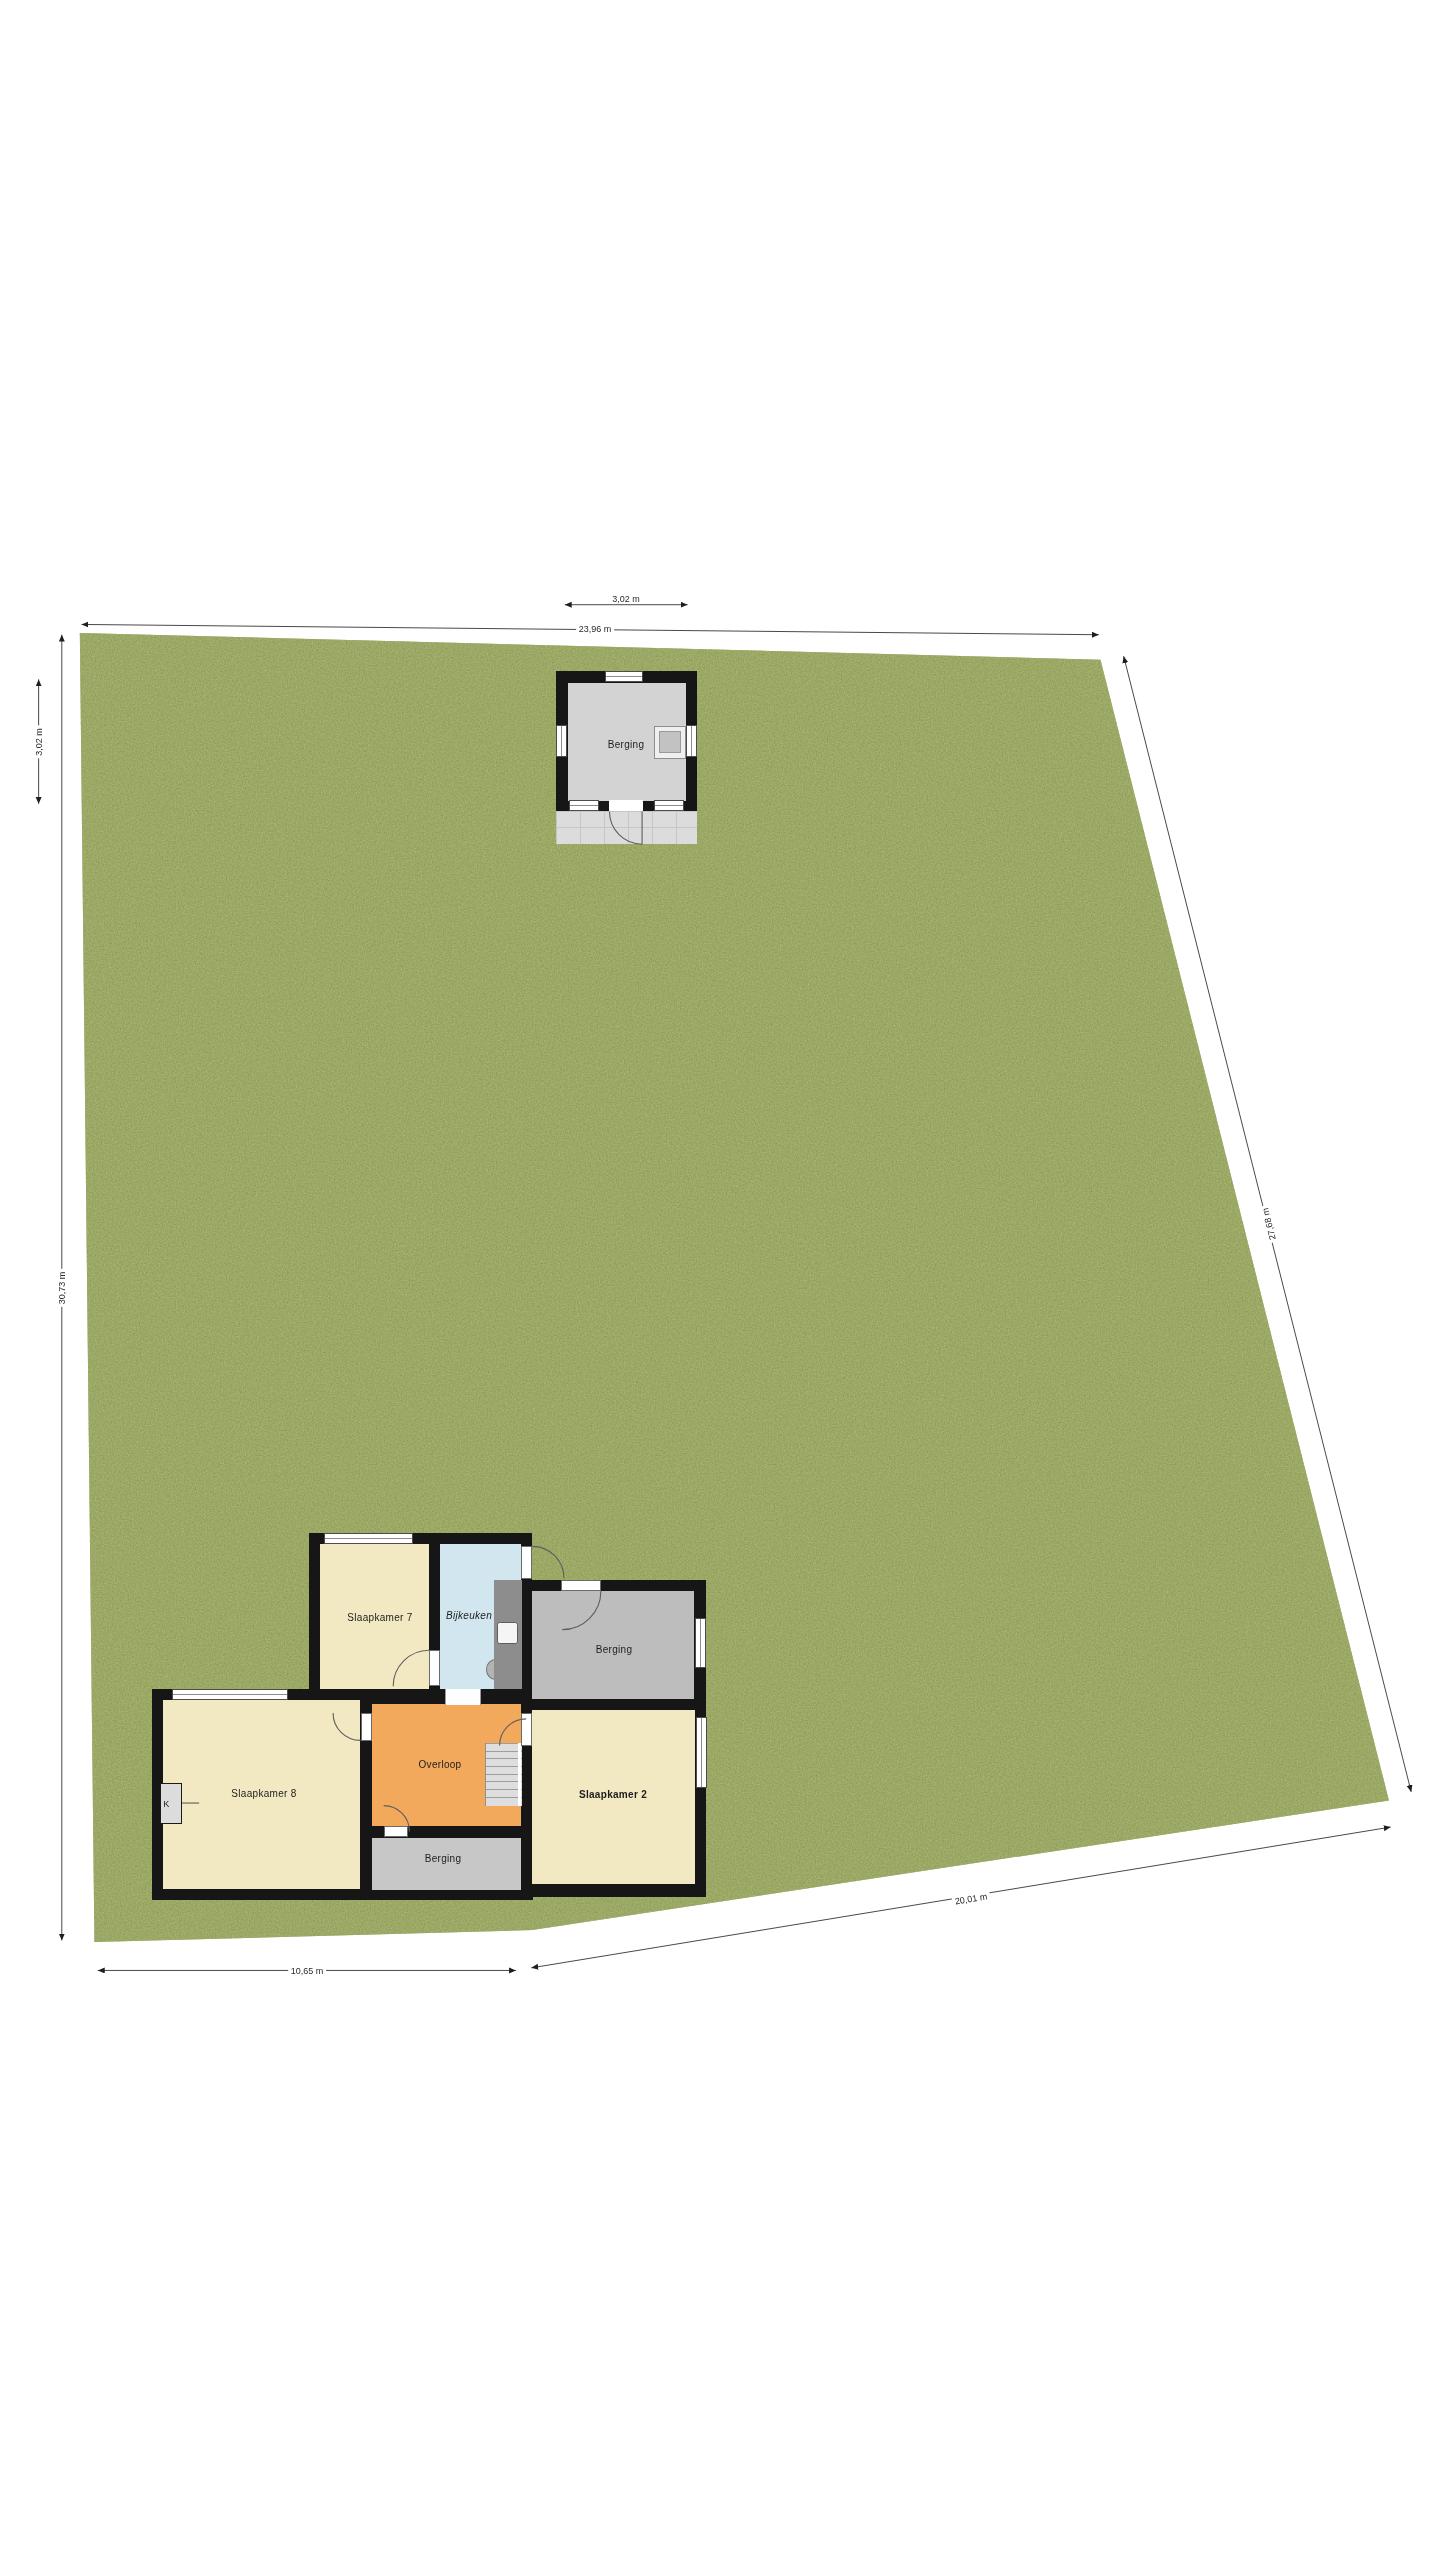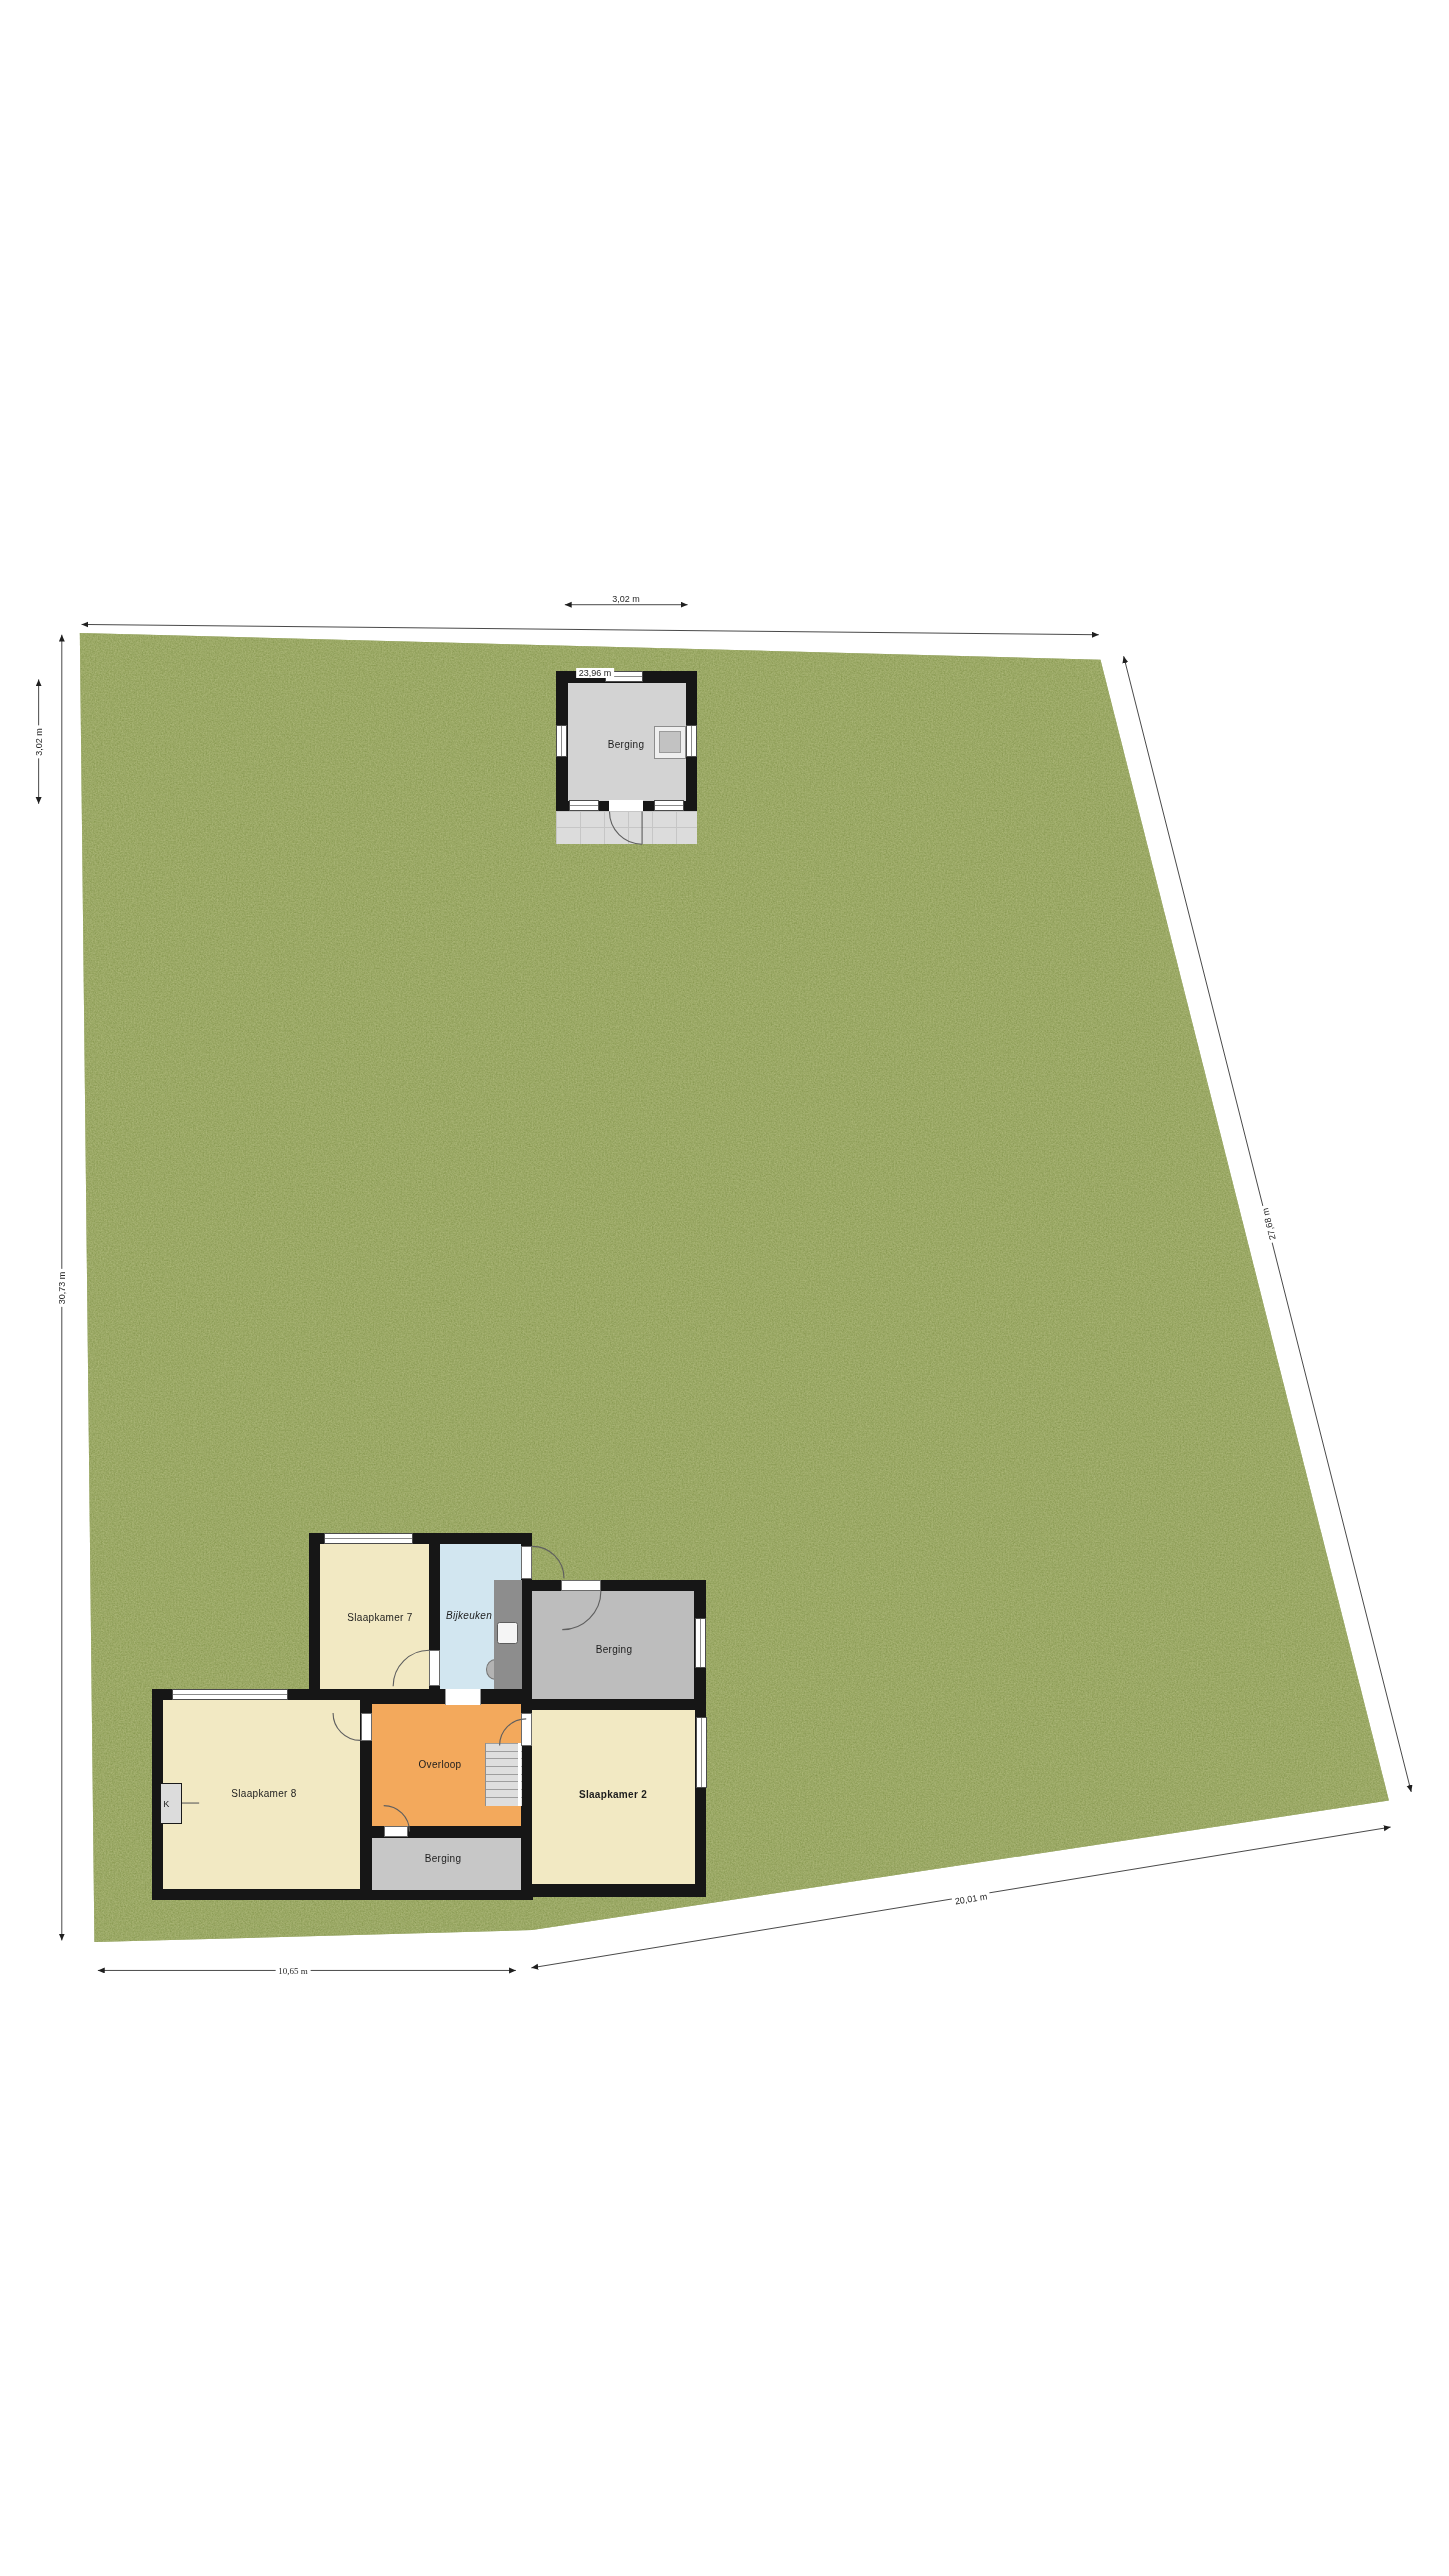--- a/index.html
+++ b/index.html
@@ -143,21 +143,21 @@
   <div class="room-label" style="left:626px;top:744px;">Berging</div>
   <div class="room-label" style="left:380px;top:1617px;">Slaapkamer 7</div>
   <div class="room-label" style="left:469px;top:1615px;font-style:italic;">Bijkeuken</div>
   <div class="room-label" style="left:614px;top:1649px;">Berging</div>
   <div class="room-label" style="left:264px;top:1793px;">Slaapkamer 8</div>
   <div class="room-label" style="left:440px;top:1764px;">Overloop</div>
   <div class="room-label" style="left:613px;top:1794px;font-weight:bold;">Slaapkamer 2</div>
   <div class="room-label" style="left:443px;top:1858px;">Berging</div>
 
   <div class="dim-label" style="left:626px;top:599px;">3,02 m</div>
-  <div class="dim-label" style="left:595px;top:629px;margin-top:44px;">23,96 m</div>
+  <div class="dim-label" style="left:595px;top:629px;">23,96 m</div>
   <div class="dim-label rot90" style="left:39px;top:742px;">3,02 m</div>
   <div class="dim-label rot90" style="left:62px;top:1288px;">30,73 m</div>
   <div class="dim-label rotRight" style="left:1269px;top:1224px;">27,68 m</div>
   <div class="dim-label rotBottom" style="left:971px;top:1899px;">20,01 m</div>
-  <div class="dim-label" style="left:293px;top:1971px;font-family:Liberation Serif, serif;">10,65 m</div>
+  <div class="dim-label" style="left:307px;top:1971px;">10,65 m</div>
 
 </div>
 
 
 </body></html>

